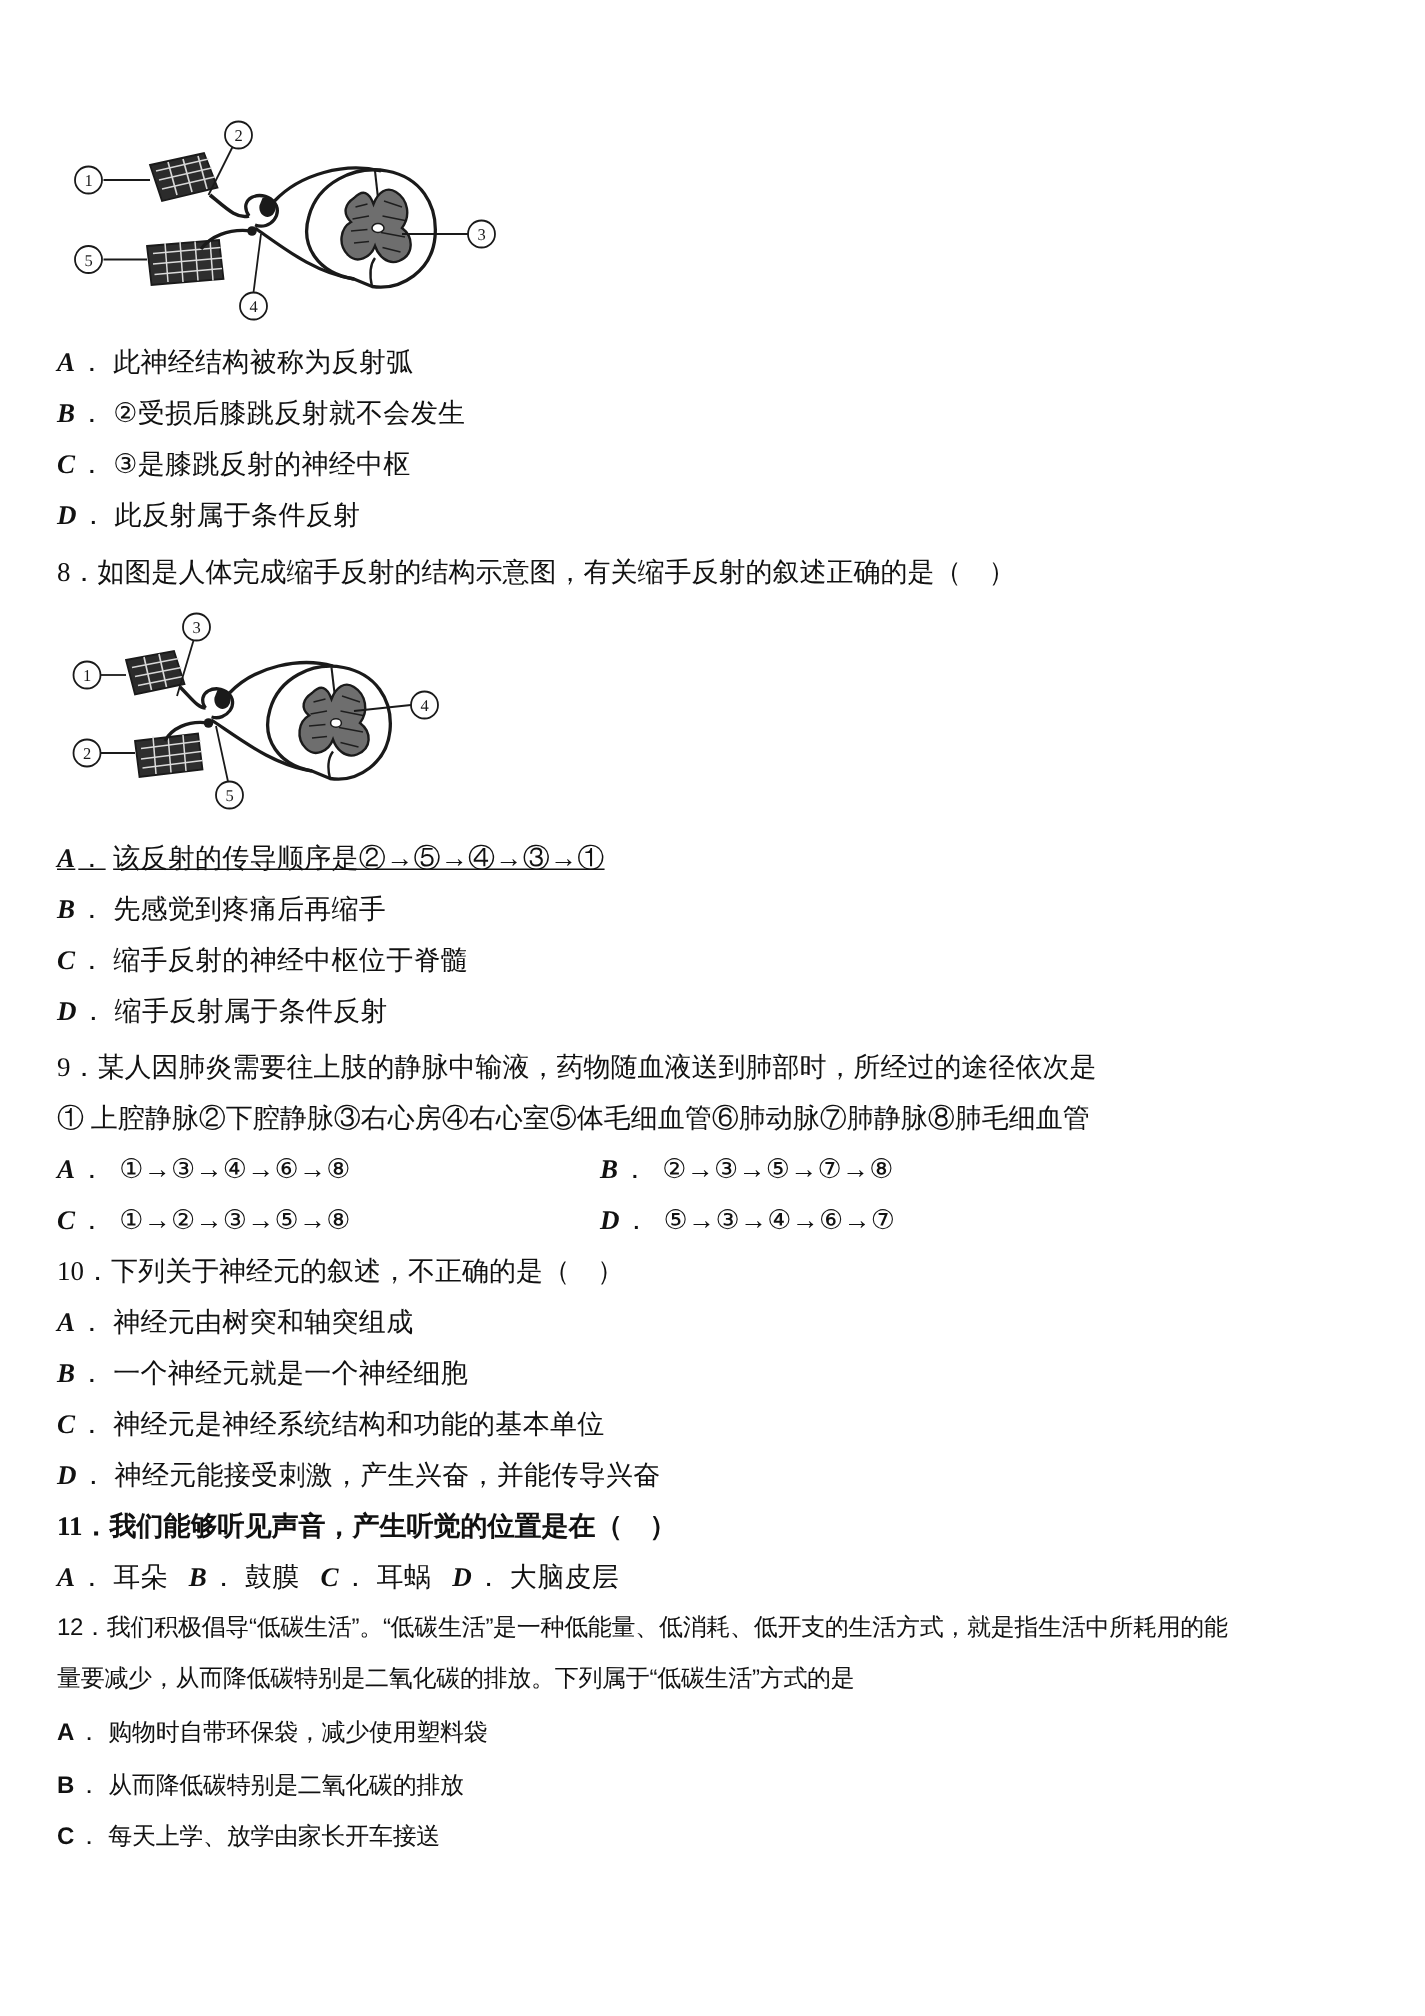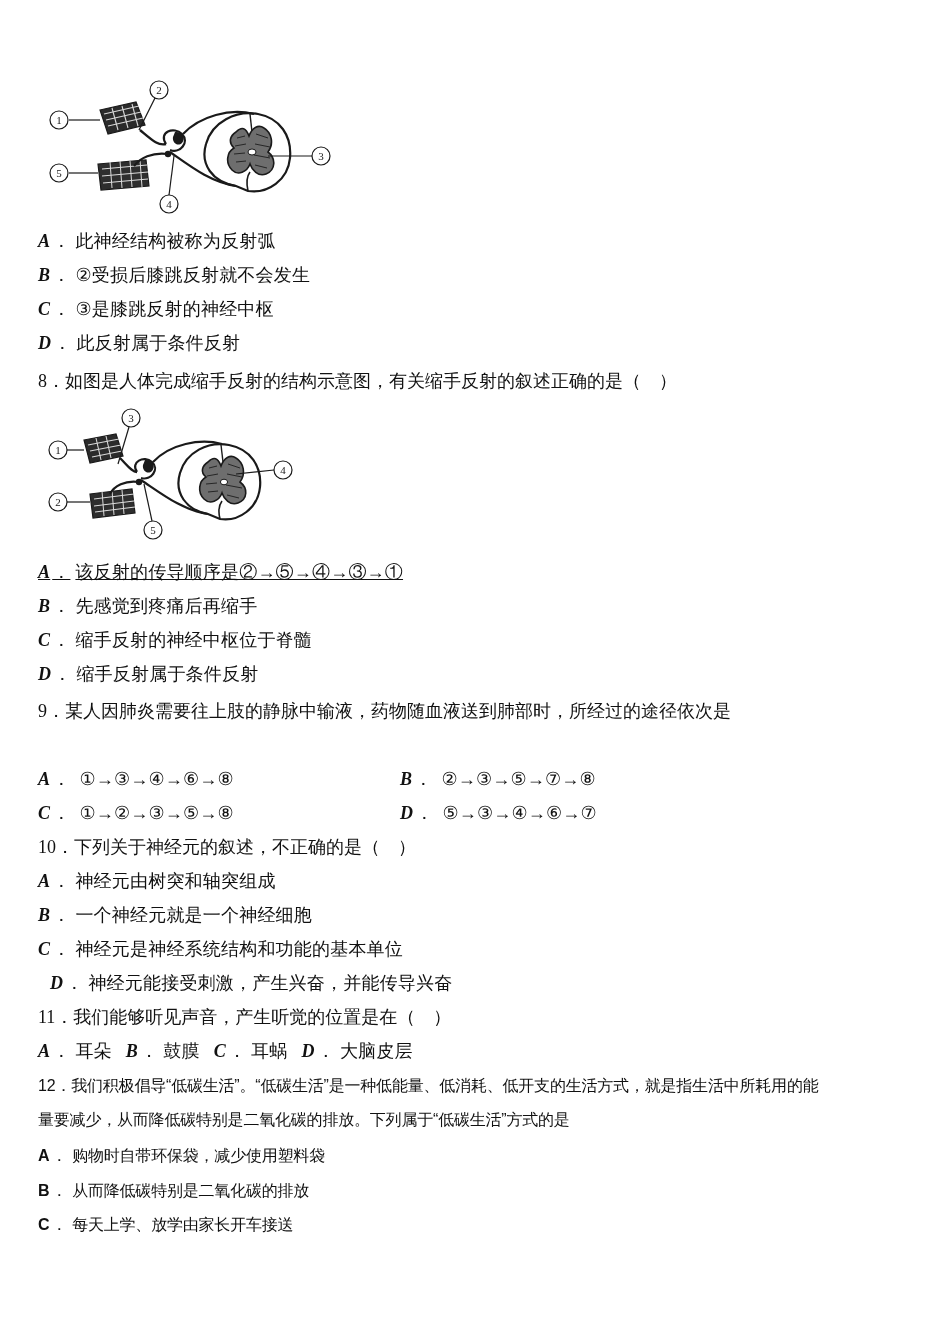--- a/index.html
+++ b/index.html
@@ -269,20 +269,23 @@
   <div class="line" style="top:629px;">
     <span class="opt-letter ital">C</span><span>．</span><span class="sp-sm"></span><span>缩手反射的神经中枢位于脊髓</span>
   </div>
   <div class="line" style="top:663px;">
     <span class="opt-letter ital">D</span><span>．</span><span class="sp-sm"></span><span>缩手反射属于条件反射</span>
   </div>
 
   <div class="line qnum" style="top:700px;">
     <span>9．</span><span>某人因肺炎需要往上肢的静脉中输液，药物随血液送到肺部时，所经过的途径依次是</span>
   </div>
+  <div class="line qnum" style="top:734px;">
+    <span>① 上腔静脉②下腔静脉③右心房④右心室⑤体毛细血管⑥肺动脉⑦肺静脉⑧肺毛细血管</span>
+  </div>
   <div class="line" style="top:768px;">
     <span class="opt-letter ital">A</span><span>．</span><span class="sp"></span><span>①→③→④→⑥→⑧</span>
   </div>
   <div class="line col2" style="top:768px;">
     <span class="opt-letter ital">B</span><span>．</span><span class="sp"></span><span>②→③→⑤→⑦→⑧</span>
   </div>
   <div class="line" style="top:802px;">
     <span class="opt-letter ital">C</span><span>．</span><span class="sp"></span><span>①→②→③→⑤→⑧</span>
   </div>
   <div class="line col2" style="top:802px;">
@@ -294,25 +297,25 @@
   </div>
   <div class="line" style="top:870px;">
     <span class="opt-letter ital">A</span><span>．</span><span class="sp-sm"></span><span>神经元由树突和轴突组成</span>
   </div>
   <div class="line" style="top:904px;">
     <span class="opt-letter ital">B</span><span>．</span><span class="sp-sm"></span><span>一个神经元就是一个神经细胞</span>
   </div>
   <div class="line" style="top:938px;">
     <span class="opt-letter ital">C</span><span>．</span><span class="sp-sm"></span><span>神经元是神经系统结构和功能的基本单位</span>
   </div>
-  <div class="line" style="top:972px;margin-left:12px;">
+  <div class="line" style="top:972px;">
     <span class="opt-letter ital">D</span><span>．</span><span class="sp-sm"></span><span>神经元能接受刺激，产生兴奋，并能传导兴奋</span>
   </div>
 
-  <div class="line qnum" style="top:1006px;">
+  <div class="line qnum" style="top:1006px;font-weight:bold;">
     <span>11．</span><span>我们能够听见声音，产生听觉的位置是在（</span><span class="sp"></span><span class="sp"></span><span>）</span>
   </div>
   <div class="line" style="top:1040px;">
     <span class="opt-letter ital">A</span><span>．</span><span class="sp-sm"></span><span>耳朵</span><span class="sp"></span><span class="sp-sm"></span><span class="opt-letter ital">B</span><span>．</span><span class="sp-sm"></span><span>鼓膜</span><span class="sp"></span><span class="sp-sm"></span><span class="opt-letter ital">C</span><span>．</span><span class="sp-sm"></span><span>耳蜗</span><span class="sp"></span><span class="sp-sm"></span><span class="opt-letter ital">D</span><span>．</span><span class="sp-sm"></span><span>大脑皮层</span>
   </div>
 
   <div class="line narrow" style="top:1075px;">
     <span>12．</span><span>我们积极倡导“低碳生活”。“低碳生活”是一种低能量、低消耗、低开支的生活方式，就是指生活中所耗用的能</span>
   </div>
   <div class="line narrow" style="top:1109px;">

